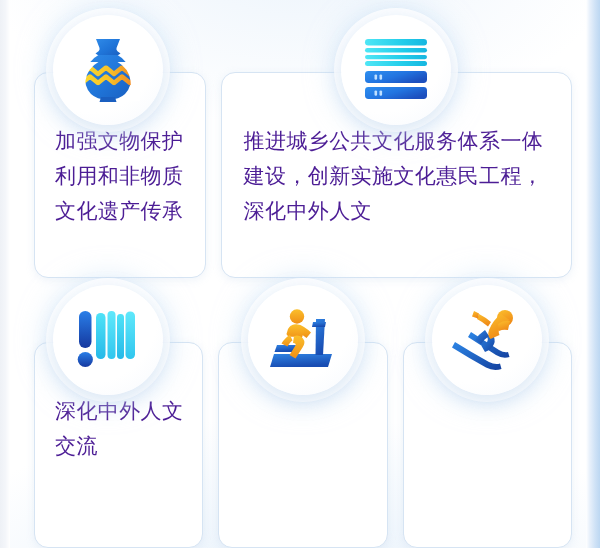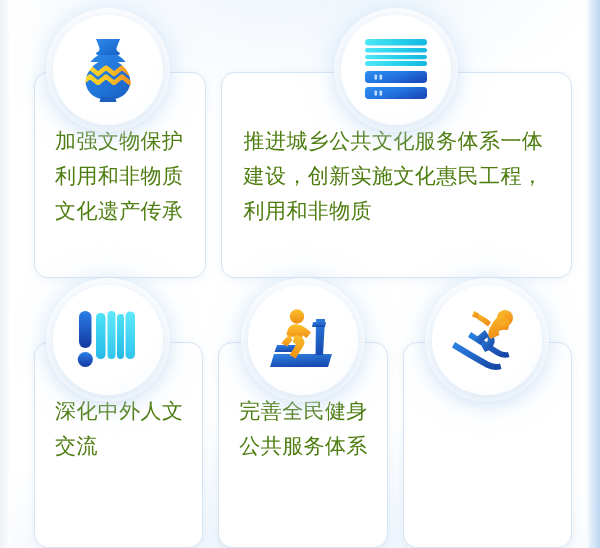--- a/index.html
+++ b/index.html
@@ -76,21 +76,21 @@
   }
   .card.wide { flex: 2.06 1 0; }
 
   .card-text {
     position: absolute;
     left: 20px;
     right: 12px;
     top: 50px;
     font-size: 21px;
     line-height: 35px;
-    color: #4d7c0f;
+    color: #4c1d95;
     letter-spacing: 0.4px;
     white-space: pre-line;
     font-family: "Liberation Sans", "DejaVu Sans", sans-serif;
   }
   .card.wide .card-text {
     left: 22px;
     right: 14px;
   }
 
   
@@ -204,21 +204,21 @@
           </g>
           <g>
             <rect x="2" y="48" width="62" height="12" rx="3.4" fill="url(#dbBar)"></rect>
             <rect x="11.5" y="51.4" width="2.6" height="5.4" rx="1.2" fill="#bfe0ff"></rect>
             <rect x="16.5" y="51.4" width="2.6" height="5.4" rx="1.2" fill="#bfe0ff"></rect>
           </g>
         </svg>
       </div>
       <div class="card-text">推进城乡公共文化服务体系一体
 建设，创新实施文化惠民工程，
-利用和非物质</div>
+深化中外人文</div>
     </div>
   </div>
 
   <div class="row row-2">
 
     <div class="card">
       <div class="icon-halo"></div>
       <div class="icon-bubble">
         <svg width="64" height="58" viewBox="0 0 64 58">
           <defs>
@@ -271,22 +271,20 @@
 
           <path d="M9 36 h19 l-2.5 7 h-19 z" fill="url(#machG)"></path>
 
           <circle cx="29" cy="7.5" r="7.2" fill="url(#figG)"></circle>
           <path d="M24 16 q7 -2 12 2 q4 2.5 7 5.5 l-4.5 5.5 q-3.5 -3 -6.5 -4" fill="url(#figG)"></path>
           <path d="M20 20 q2.5 -5 8 -4.2 q6 1 8 6.5 l-2.5 8 q-4 -3 -9 -2.6 q-5 0.4 -6 -2.7 z" fill="url(#figG)"></path>
           <path d="M26 27 q6 -1.5 9 2.5 q3 4 -0.5 9 l-7 11 l-6 -3.5 l6 -9.5 q1 -2 -2.5 -2.8 z" fill="url(#figG)"></path>
           <path d="M22 26 q-4.5 2 -8.5 8.5 l6 3 q3 -5 5 -6 z" fill="url(#figG)"></path>
         </svg>
       </div>
-      <div class="card-text">完善全民健身
-公共服务体系</div>
     </div>
 
     <div class="card">
       <div class="icon-halo centered"></div>
       <div class="icon-bubble centered">
         <svg width="70" height="64" viewBox="0 0 70 64">
           <defs>
             <linearGradient id="skiG" x1="0" y1="0" x2="1" y2="1">
               <stop offset="0%" stop-color="#2d86e6"></stop>
               <stop offset="100%" stop-color="#14419f"></stop>

